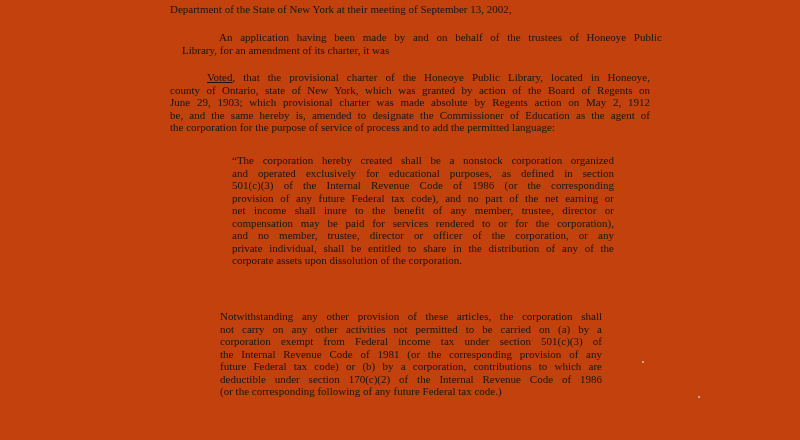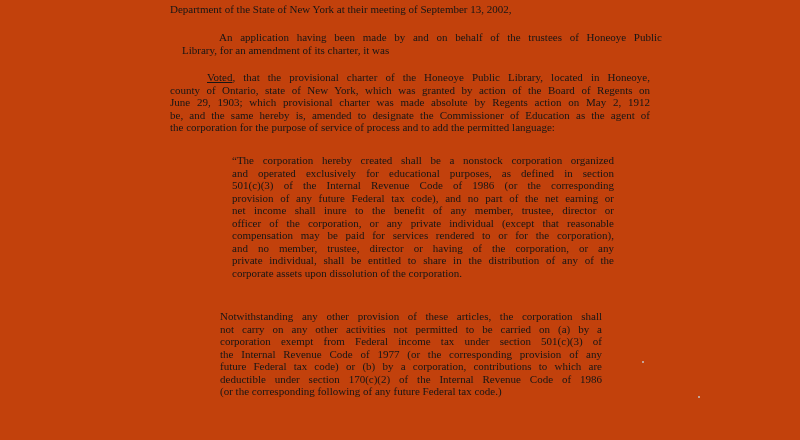--- a/index.html
+++ b/index.html
@@ -55,32 +55,31 @@
     <div class="ln j">be, and the same hereby is, amended to designate the Commissioner of Education as the agent of</div>
     <div class="ln">the corporation for the purpose of service of process and to add the permitted language:</div>
   </div>
 
   <div class="para para-quote1">
     <div class="ln j">“The corporation hereby created shall be a nonstock corporation organized</div>
     <div class="ln j">and operated exclusively for educational purposes, as defined in section</div>
     <div class="ln j">501(c)(3) of the Internal Revenue Code of 1986 (or the corresponding</div>
     <div class="ln j">provision of any future Federal tax code), and no part of the net earning or</div>
     <div class="ln j">net income shall inure to the benefit of any member, trustee, director or</div>
-    <div class="ln j">officer of the corporation, or any private individual (except that reasonable</div>
     <div class="ln j">compensation may be paid for services rendered to or for the corporation),</div>
-    <div class="ln j">and no member, trustee, director or having of the corporation, or any</div>
+    <div class="ln j">and no member, trustee, director or officer of the corporation, or any</div>
     <div class="ln j">private individual, shall be entitled to share in the distribution of any of the</div>
     <div class="ln">corporate assets upon dissolution of the corporation.</div>
   </div>
 
   <div class="para para-quote2">
     <div class="ln j">Notwithstanding any other provision of these articles, the corporation shall</div>
     <div class="ln j">not carry on any other activities not permitted to be carried on (a) by a</div>
     <div class="ln j">corporation exempt from Federal income tax under section 501(c)(3) of</div>
-    <div class="ln j">the Internal Revenue Code of 1977 (or the corresponding provision of any</div>
+    <div class="ln j">the Internal Revenue Code of 1981 (or the corresponding provision of any</div>
     <div class="ln j">future Federal tax code) or (b) by a corporation, contributions to which are</div>
     <div class="ln j">deductible under section 170(c)(2) of the Internal Revenue Code of 1986</div>
     <div class="ln">(or the corresponding following of any future Federal tax code.)</div>
   </div>
 
   <div class="para para-quote3">
     <div class="ln j">No substantial part of the activities of the corporation shall be devoted to</div>
   </div>
 
   <div class="speck speck-1"></div>

